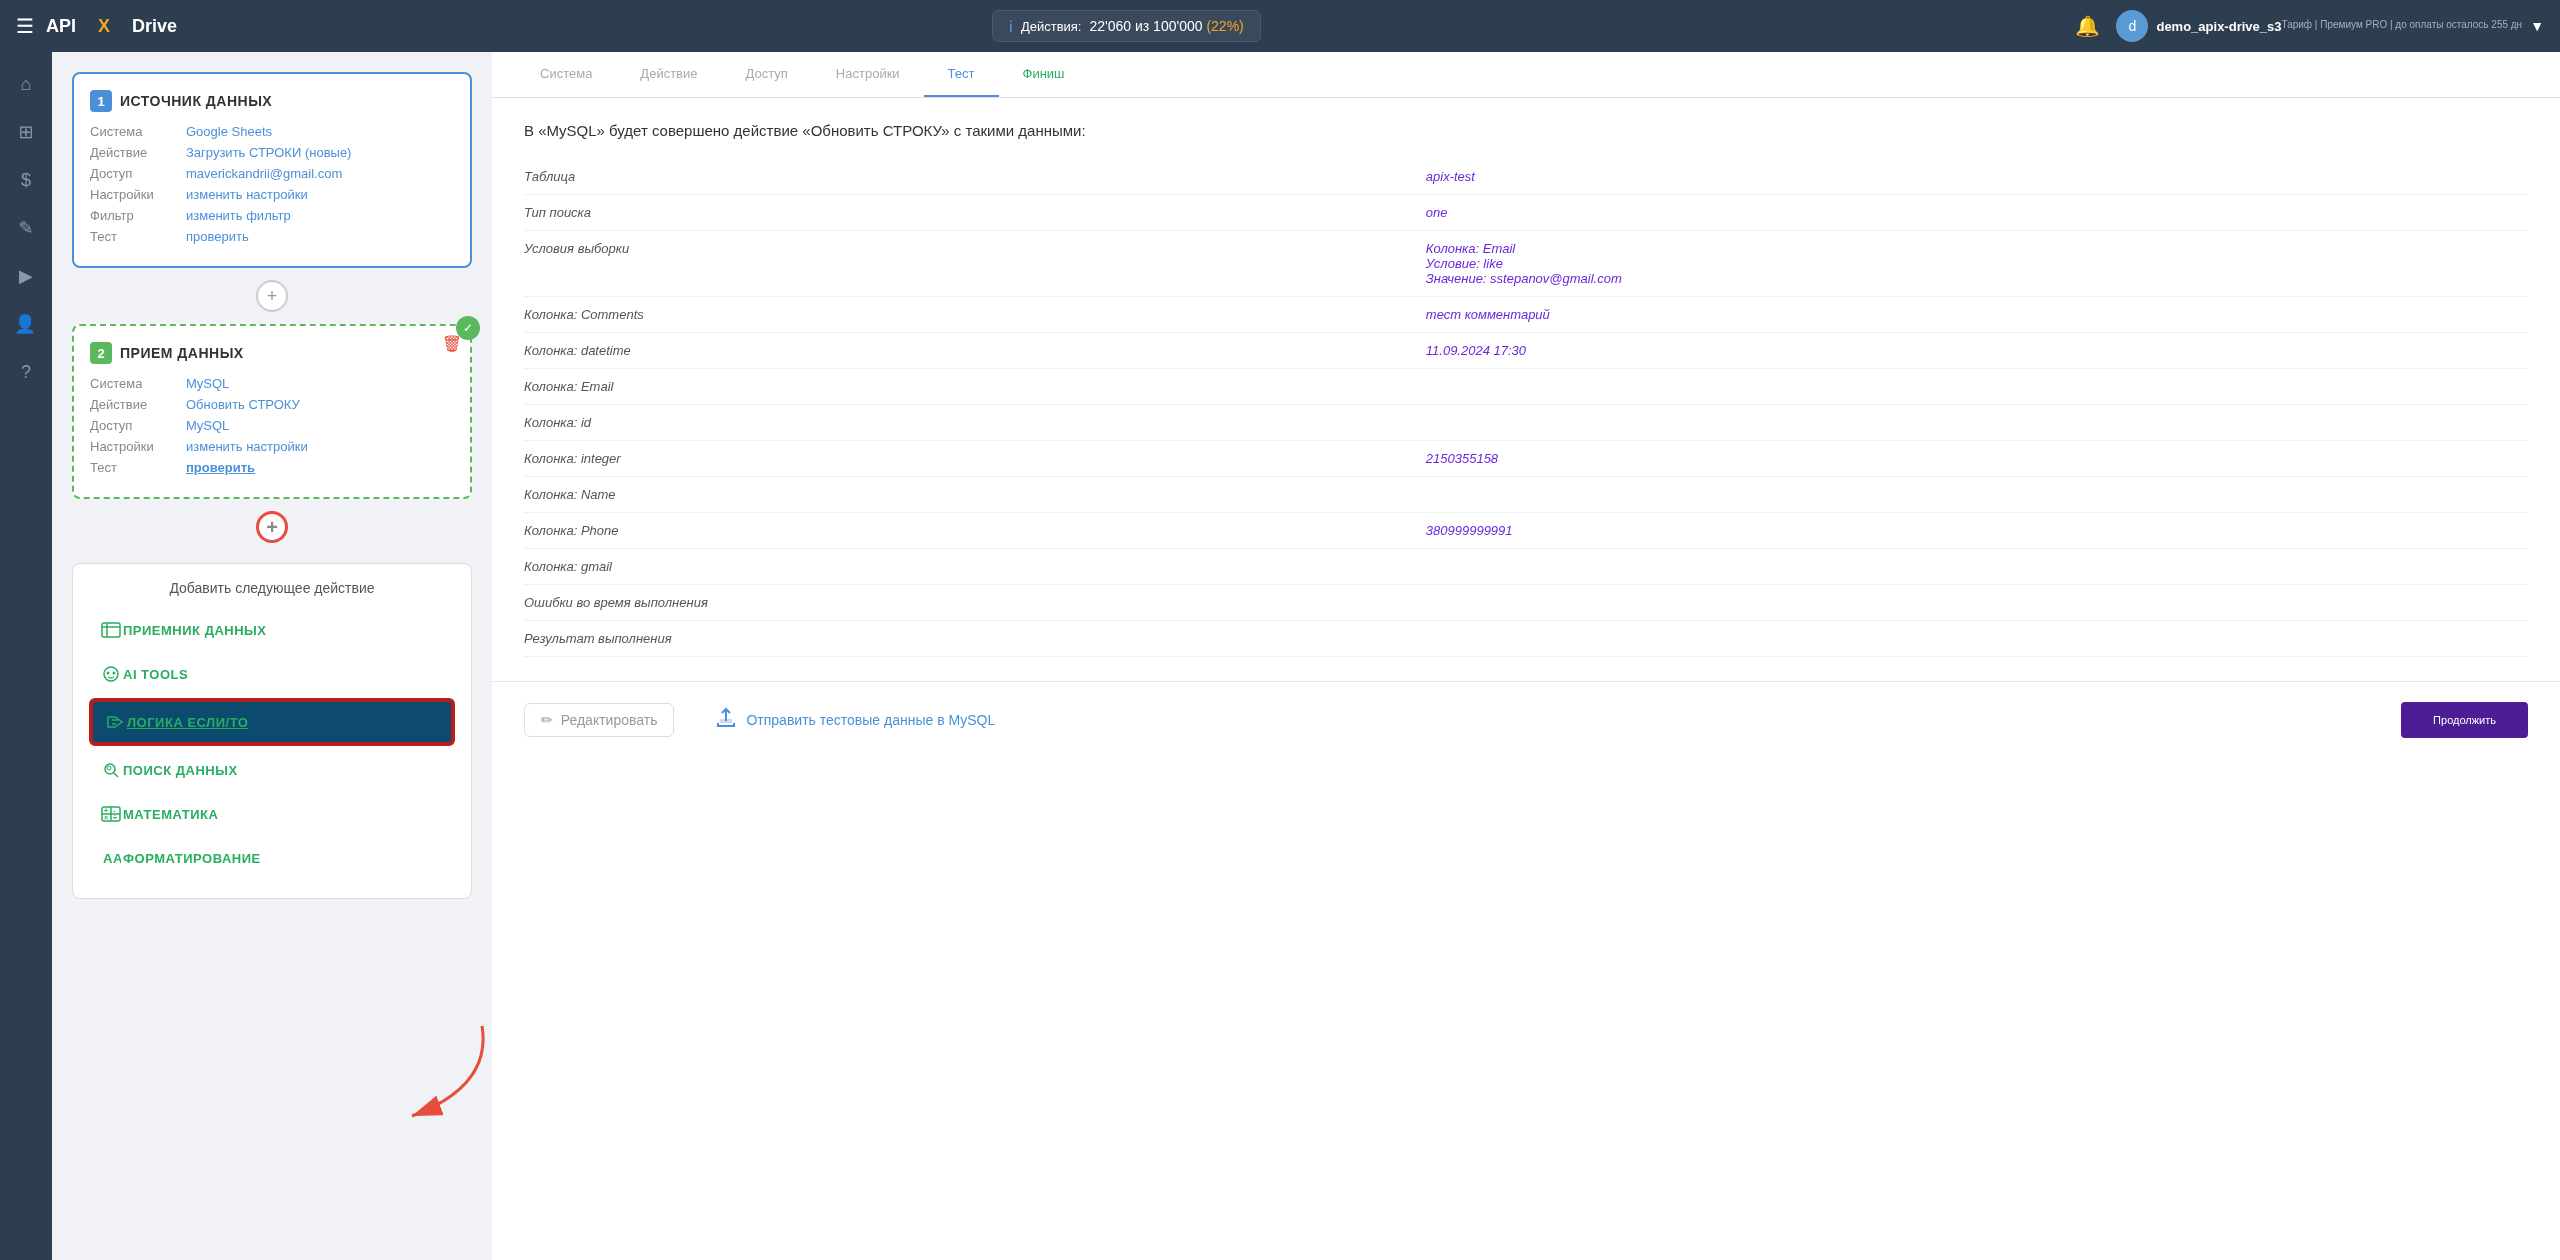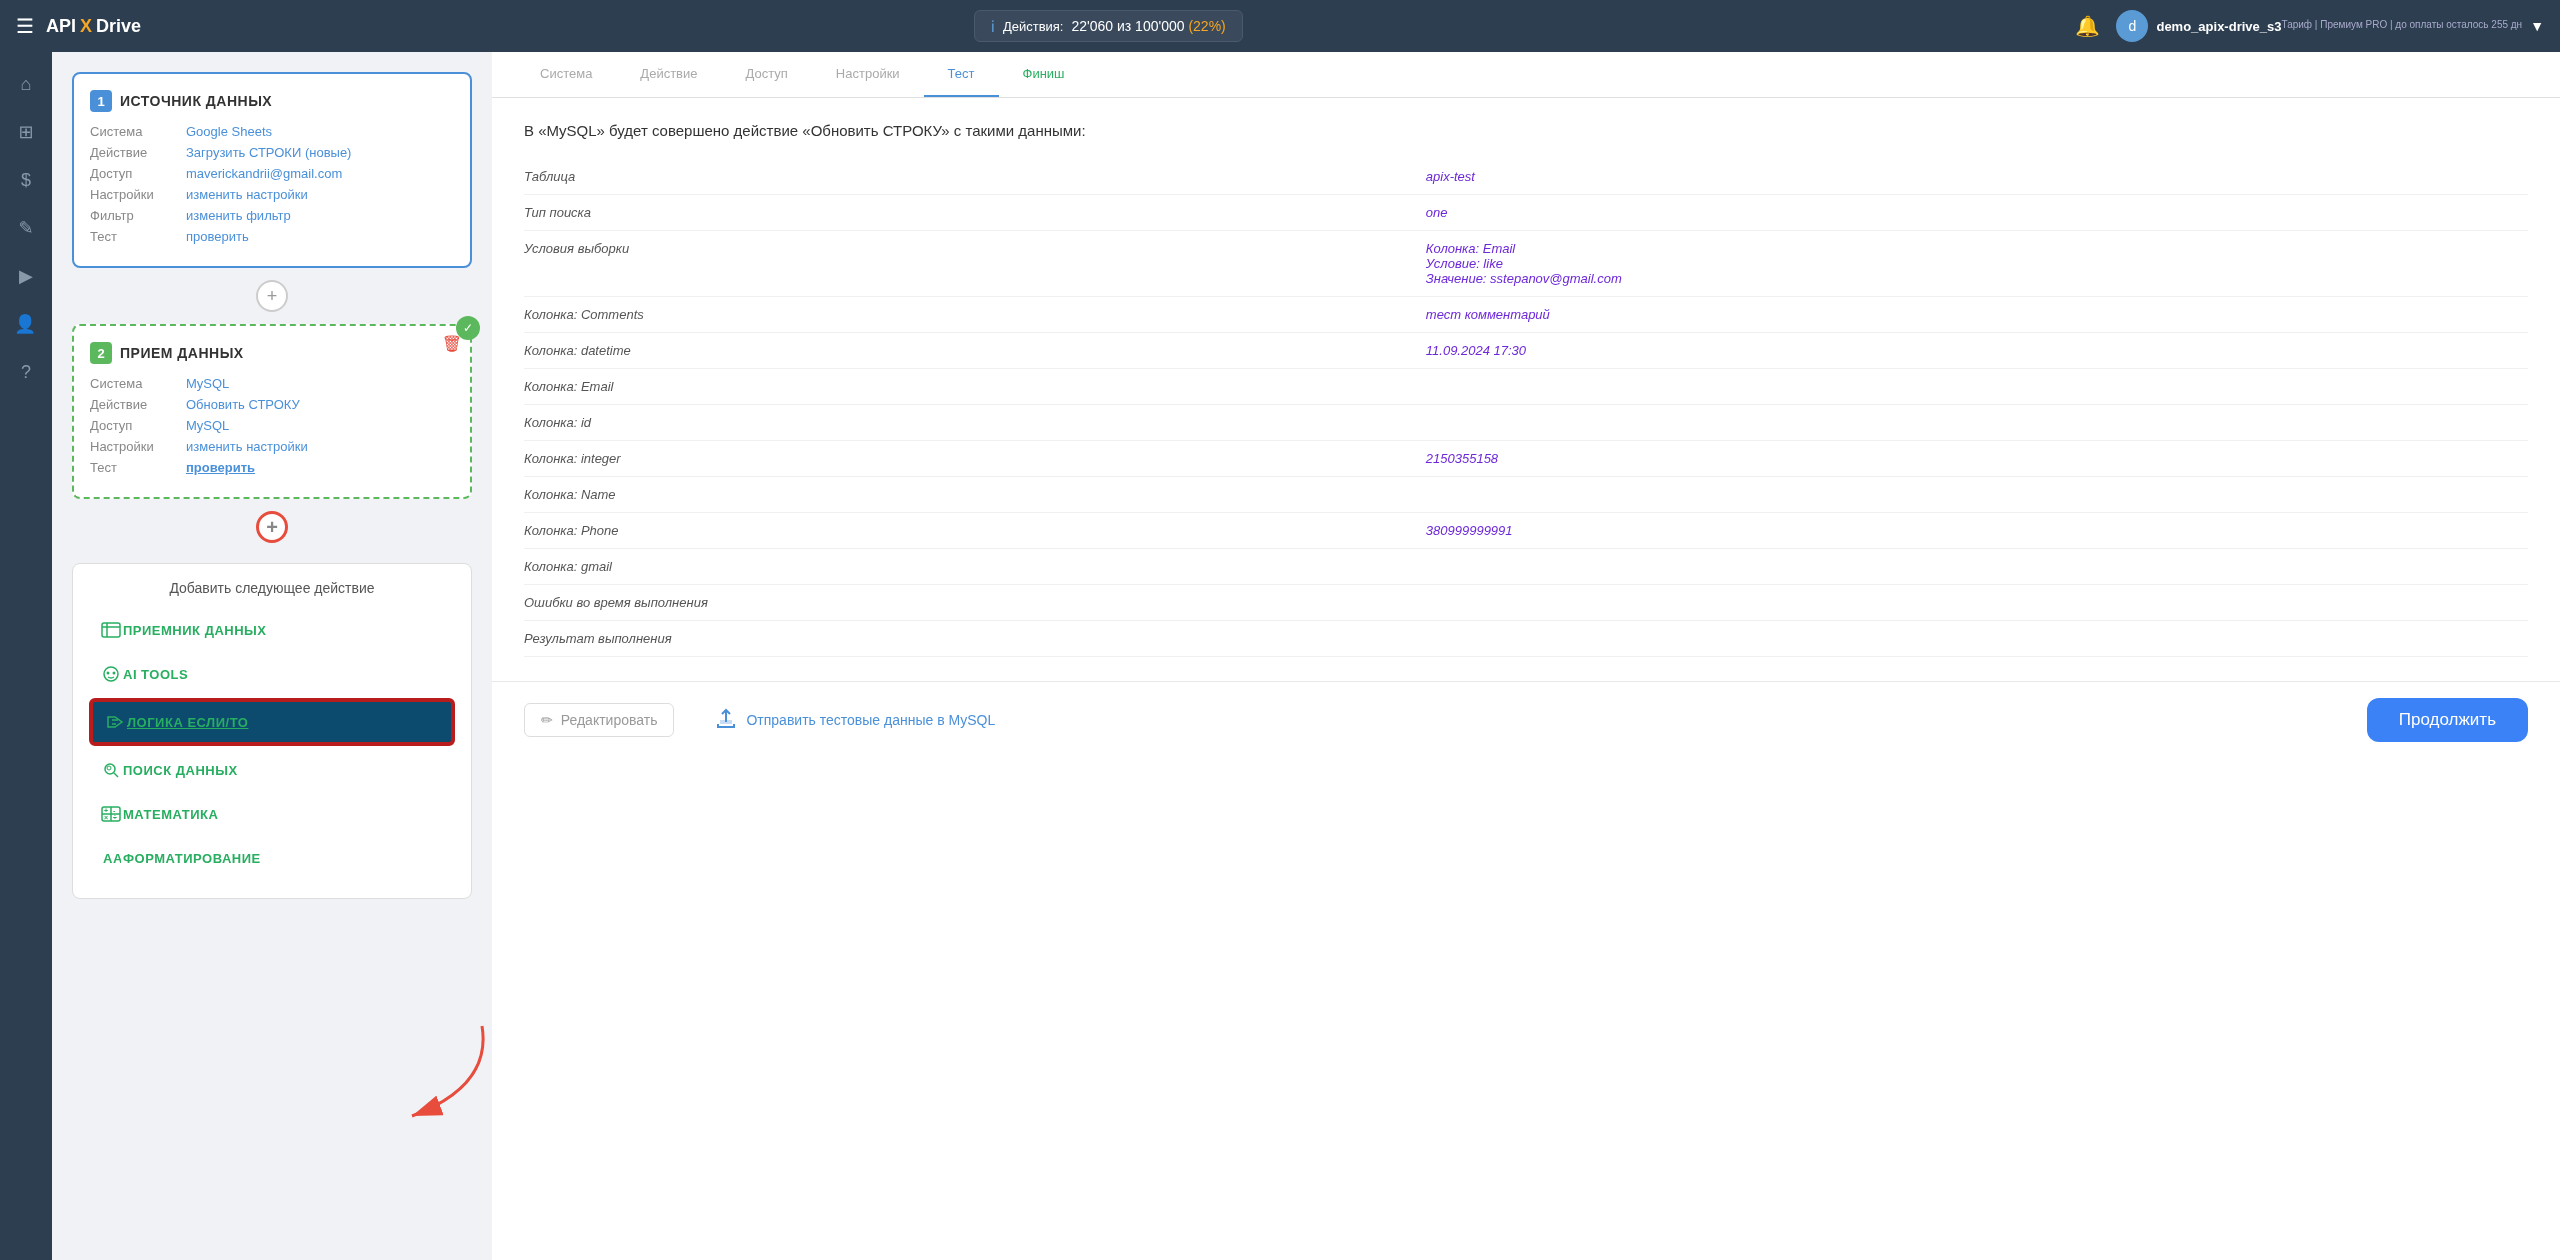--- a/index.html
+++ b/index.html
@@ -11,21 +11,21 @@
       align-items: center;
       background: #2c3e50;
       height: 52px;
       padding: 0 16px;
       flex-shrink: 0;
       z-index: 100;
     }
     .header-logo {
       display: flex;
       align-items: center;
-      gap: 4px;
+      gap: 22px;
       color: white;
       font-weight: bold;
       font-size: 18px;
     }
     .logo-api { color: white; font-weight: 900; }
     .logo-x { color: #f5a623; font-weight: 900; }
     .logo-drive { color: white; font-weight: 900; }
     .hamburger { color: white; font-size: 20px; margin-right: 12px; cursor: pointer; }
     .header-center { flex: 1; display: flex; justify-content: center; }
     .actions-badge {
@@ -309,26 +309,26 @@
       gap: 8px;
       color: #4a90d9;
       font-size: 14px;
       cursor: pointer;
       background: none;
       border: none;
       padding: 8px 16px;
     }
     .continue-btn {
       margin-left: auto;
-      background: #3b82f6;
+      background: #4c1d95;
       color: white;
       border: none;
       padding: 12px 32px;
-      border-radius: 12px;
-      font-size: 17px;
+      border-radius: 4px;
+      font-size: 11px;
       cursor: pointer;
       font-weight: 500;
     }
   </style>
 </head>
 <body>
 
 <div class="header">
   <span class="hamburger">☰</span>
   <div class="header-logo">

